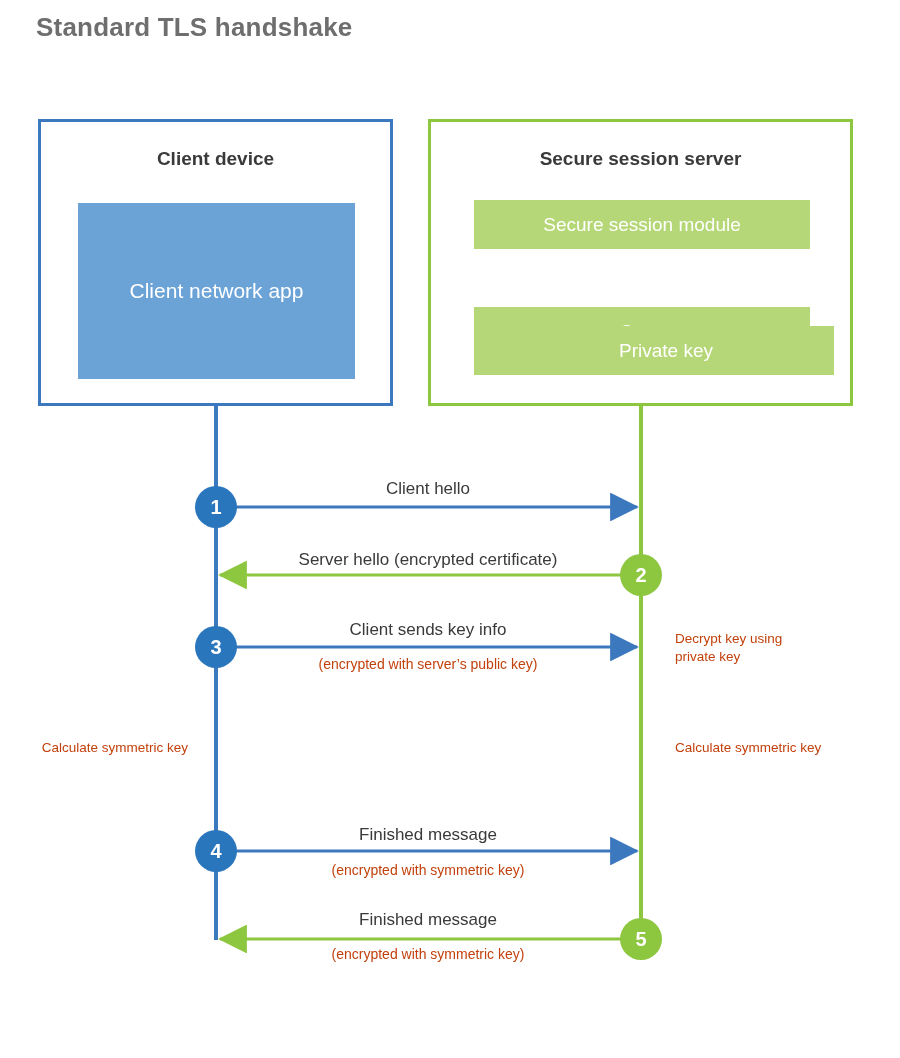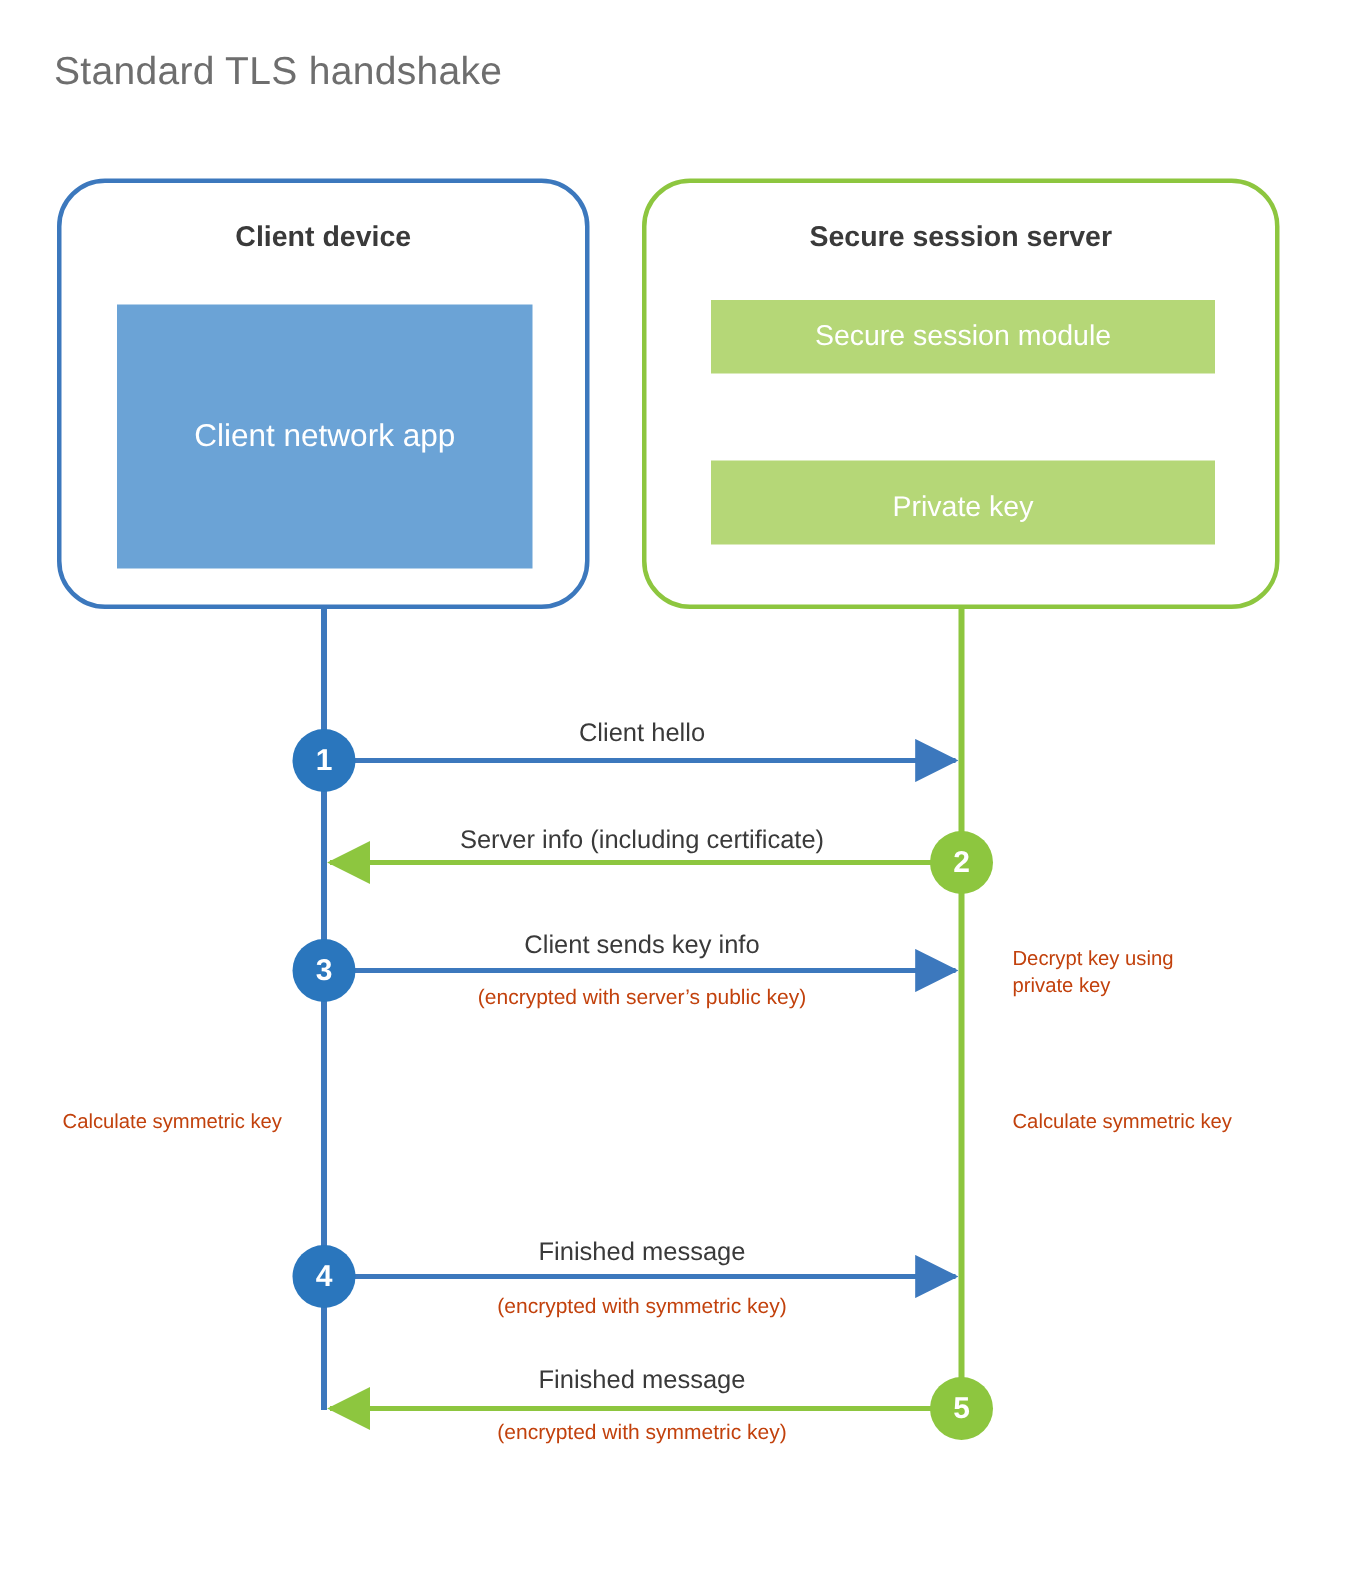--- a/index.html
+++ b/index.html
@@ -17,34 +17,33 @@
     width: 900px;
     height: 1058px;
     background: #ffffff;
     overflow: hidden;
   }
 
   
   .page-title {
     position: absolute;
     left: 36px;
-    top: 32px;
+    top: 12px;
     font-size: 26px;
-    font-weight: 400;
+    font-weight: 700;
     letter-spacing: 0.2px;
     color: #6e6e6e;
     white-space: nowrap;
   }
 
   
   .actor-box {
     position: absolute;
     background: #ffffff;
     box-sizing: border-box;
-    border-radius: 32px;
   }
   .actor-box.client {
     left: 38px;
     top: 119px;
     width: 355px;
     height: 287px;
     border: 3px solid #3c78bd;
   }
   .actor-box.server {
     left: 428px;
@@ -90,21 +89,21 @@
     background: #b5d777;
     color: #ffffff;
     font-size: 19px;
     display: flex;
     align-items: center;
     justify-content: center;
     text-align: center;
   }
   .server-bar.b0 { top: 78px; }
   .server-bar.b1 { top: 141px; margin-top: 44px; }
-  .server-bar.b2 { top: 192px; }
+  .server-bar.b2 { top: 204px; padding-left: 24px; }
 
   
   .lifeline {
     position: absolute;
     width: 4px;
   }
   .lifeline.client-line {
     left: 214px;
     top: 406px;
     height: 534px;
@@ -221,21 +220,21 @@
   </svg>
 
   <div class="step-circle blue" style="left:195px; top:486px;">1</div>
   <div class="step-circle green" style="left:620px; top:554px;">2</div>
   <div class="step-circle blue" style="left:195px; top:626px;">3</div>
   <div class="step-circle blue" style="left:195px; top:830px;">4</div>
   <div class="step-circle green" style="left:620px; top:918px;">5</div>
 
   <div class="msg-label" style="left:428px; top:479px;">Client hello</div>
 
-  <div class="msg-label" style="left:428px; top:550px;">Server info (including certificate)</div>
+  <div class="msg-label" style="left:428px; top:550px;">Server hello (encrypted certificate)</div>
 
   <div class="msg-label" style="left:428px; top:620px;">Client sends key info</div>
   <div class="msg-sub" style="left:428px; top:656px;">(encrypted with server’s public key)</div>
 
   <div class="msg-label" style="left:428px; top:825px;">Finished message</div>
   <div class="msg-sub" style="left:428px; top:862px;">(encrypted with symmetric key)</div>
 
   <div class="msg-label" style="left:428px; top:910px;">Finished message</div>
   <div class="msg-sub" style="left:428px; top:946px;">(encrypted with symmetric key)</div>
 

